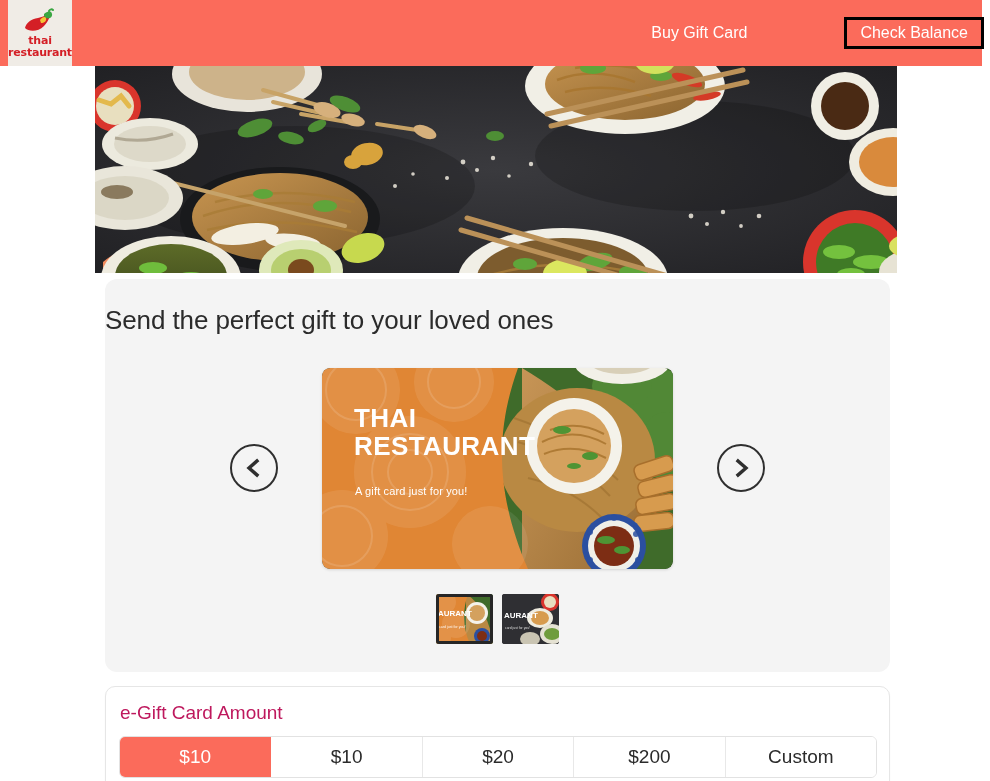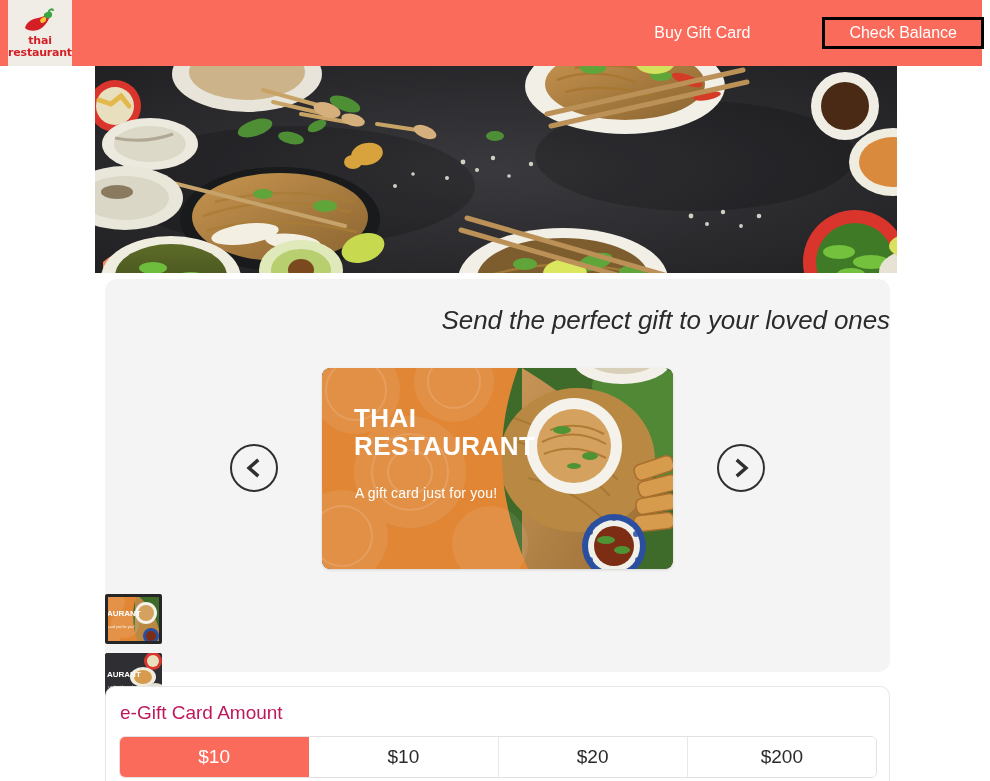--- a/index.html
+++ b/index.html
@@ -77,21 +77,22 @@
     font-size: 16px;
     white-space: nowrap;
     text-decoration: none;
     padding: 4px 2px;
     cursor: pointer;
   }
   .nav-link.buy { margin-right: 58px; }
   .nav-link.focused {
     outline: 3px solid #000000;
     outline-offset: 1px;
-    padding: 3px 23px;
+    padding: 3px 12px;
+    margin-left: 25px;
   }
 
   
   .hero-banner {
     position: absolute;
     left: 95px;
     top: 66px;
     width: 802px;
     height: 207px;
     overflow: hidden;
@@ -108,25 +109,24 @@
     height: 393px;
     background: #f4f4f4;
     border-radius: 12px;
   }
 
   .preview-heading {
     position: absolute;
     left: 0;
     top: 26px;
     width: 100%;
-    text-align: right;
+    text-align: left;
     font-size: 26px;
     color: #2b2b2b;
     letter-spacing: -0.1px;
-    font-style: italic;
   }
 
   
   .carousel-row {
     position: absolute;
     left: 0;
     top: 86px;
     width: 100%;
     height: 206px;
     display: flex;
@@ -162,21 +162,20 @@
 
   
   .thumb-row {
     position: absolute;
     left: 0;
     top: 315px;
     width: 100%;
     display: flex;
     justify-content: center;
     gap: 9px;
-    flex-direction: column;
   }
   .thumb {
     width: 57px;
     height: 50px;
     border-radius: 3px;
     overflow: hidden;
     cursor: pointer;
     position: relative;
     background: #2b2b2e;
   }
@@ -538,21 +537,21 @@
             <circle cx="88" cy="104" r="22"></circle>
             <circle cx="20" cy="168" r="30"></circle>
           </g>
         </g>
       </svg>
 
       <div style="position:absolute; left:32px; top:36px; width:200px;">
         <div style="color:#ffffff; font-size:26px; font-weight:bold; line-height:1.08; letter-spacing:0.4px;">THAI</div>
         <div style="color:#ffffff; font-size:26px; font-weight:bold; line-height:1.08; letter-spacing:0.4px;">RESTAURANT</div>
       </div>
-      <div style="position:absolute; left:33px; top:117px; color:#ffffff; font-size:14px; letter-spacing:0.15px;">A gift card just for you!</div>
+      <div style="position:absolute; left:33px; top:117px; color:#ffffff; font-size:11px; letter-spacing:0.15px;">A gift card just for you!</div>
     </div>
 
     <div class="arrow-btn">
       <span>
         <svg width="22" height="22" viewBox="0 0 22 22">
           <polyline points="8,4 16,11 8,18" fill="none" stroke="#2f2f2f" stroke-width="3.4" stroke-linecap="square" stroke-linejoin="miter"></polyline>
         </svg>
       </span>
     </div>
   </div>
@@ -596,14 +595,15 @@
   </div>
 </div>
 
 <div class="amount-panel">
   <div class="amount-title">e-Gift Card Amount</div>
   <div class="amount-options">
     <div class="amount-opt selected">$10</div>
     <div class="amount-opt">$10</div>
     <div class="amount-opt">$20</div>
     <div class="amount-opt">$200</div>
+    <div class="amount-opt">Custom</div>
   </div>
 </div>
 
 </body></html>

